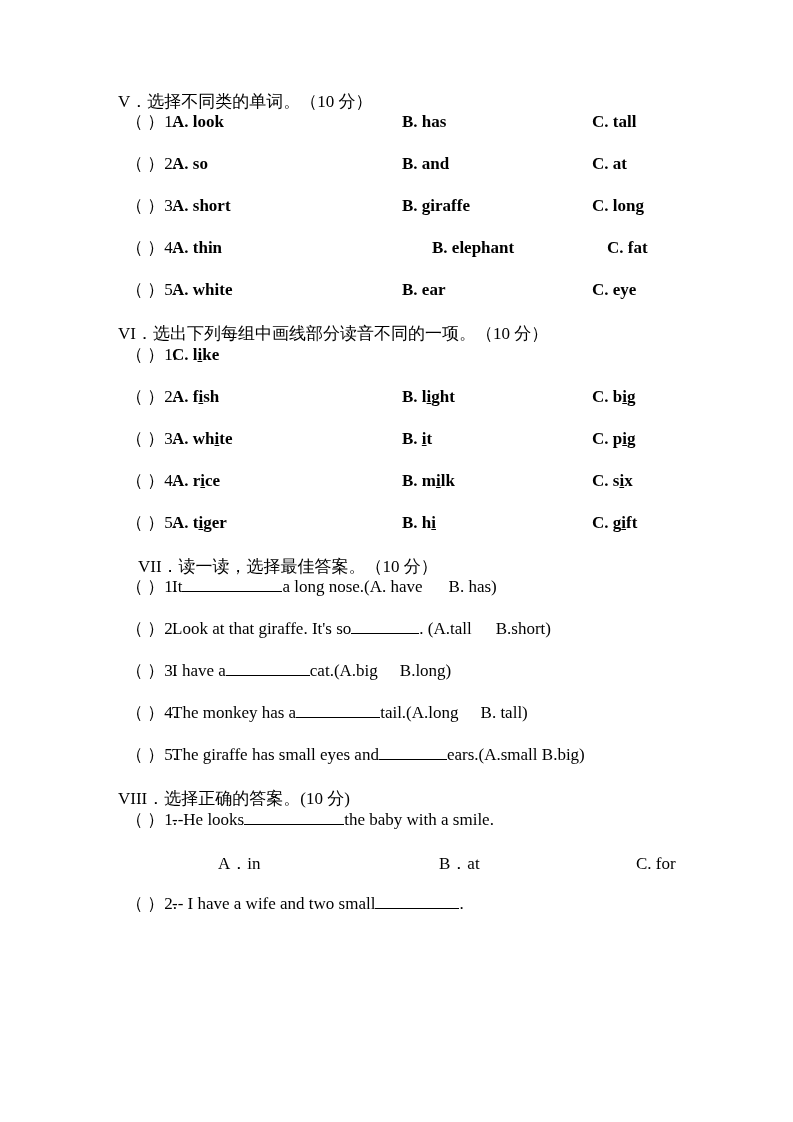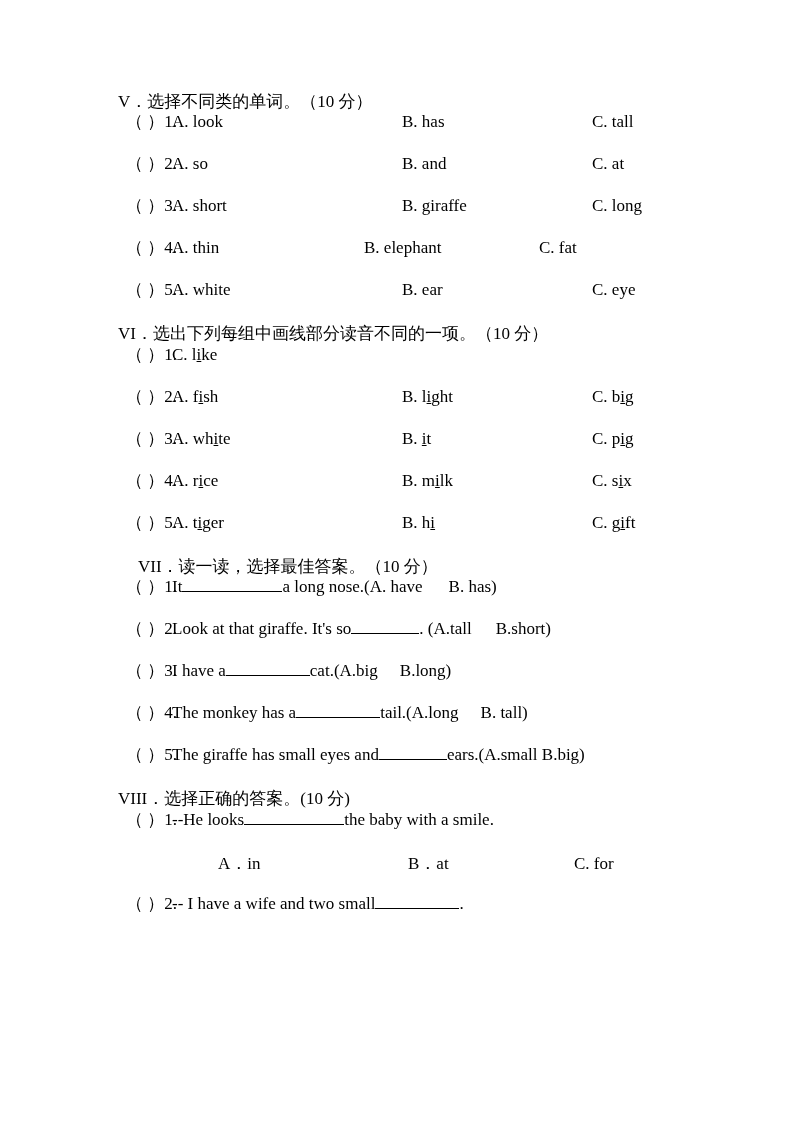--- a/index.html
+++ b/index.html
@@ -40,23 +40,24 @@
   }
   .paren {
     display: inline-block;
     width: 46px;
     flex: none;
     letter-spacing: 0;
     white-space: nowrap;
   }
   .opt {
     white-space: nowrap;
+    font-weight: bold;
   }
   .optA { width: 230px; flex: none; }
-  .optA.wide { width: 192px; }
+  .optA.wide { width: 260px; }
   .optB { width: 190px; flex: none; }
   .optB.narrow { width: 175px; }
   .optC { flex: none; }
   .u { text-decoration: underline; }
   .blank-md { display: inline-block; border-bottom: 1px solid #000; width: 68px; }
   .blank-lg { display: inline-block; border-bottom: 1px solid #000; width: 84px; }
   .blank-xl { display: inline-block; border-bottom: 1px solid #000; width: 100px; }
   .q-line {
     font-size: 17px;
     line-height: 1.2;
@@ -65,20 +66,21 @@
     white-space: nowrap;
     display: flex;
     align-items: baseline;
   }
   .sub-row {
     display: flex;
     align-items: baseline;
     font-size: 17px;
     height: 42px;
     padding-left: 100px;
+    gap: 31px;
   }
   .sub-optA { width: 190px; flex: none; }
   .sub-optB { width: 166px; flex: none; }
   .title-vii { letter-spacing: 0; margin-left: 20px; }
   .sp { display: inline-block; }
 </style>
 </head>
 <body>
 
 <div class="page">

